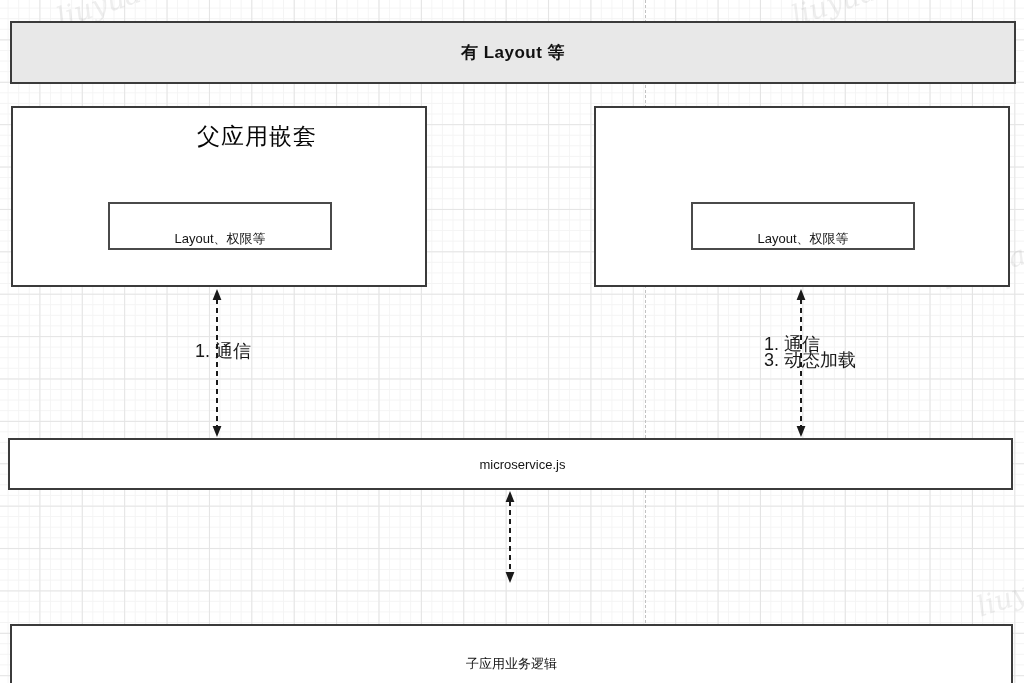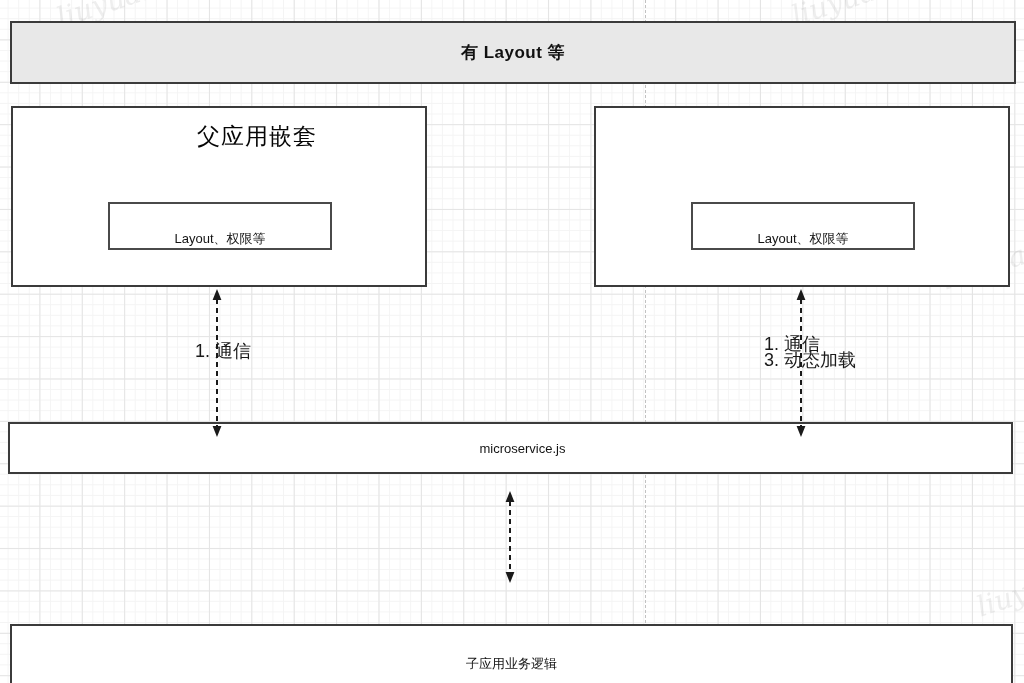--- a/index.html
+++ b/index.html
@@ -42,21 +42,21 @@
   .inner-box{
     position:absolute;left:95px;top:94px;width:224px;height:48px;
     box-sizing:border-box;border:2px solid #4a4a4a;background:#ffffff;
     display:flex;align-items:flex-end;justify-content:center;
     font-size:13px;color:#141414;
   }
   .wide-box{
     display:flex;align-items:center;justify-content:center;
     font-size:13px;color:#141414;
   }
-  .micro-box{left:8px;top:422px;width:1005px;height:52px;padding-left:24px;}
+  .micro-box{left:8px;top:438px;width:1005px;height:52px;padding-left:24px;}
   .child-box{left:10px;top:584px;width:1003px;height:80px;margin-top:40px;}
   .arrow{position:absolute;z-index:3;}
   .arrow-label{
     position:absolute;z-index:4;font-size:18px;color:#1a1a1a;
     line-height:16px;white-space:nowrap;
   }
   .label-left{left:195px;top:343px;}
   .label-right{left:764px;top:336px;text-align:left;}
   .watermark{
     position:absolute;z-index:0;

